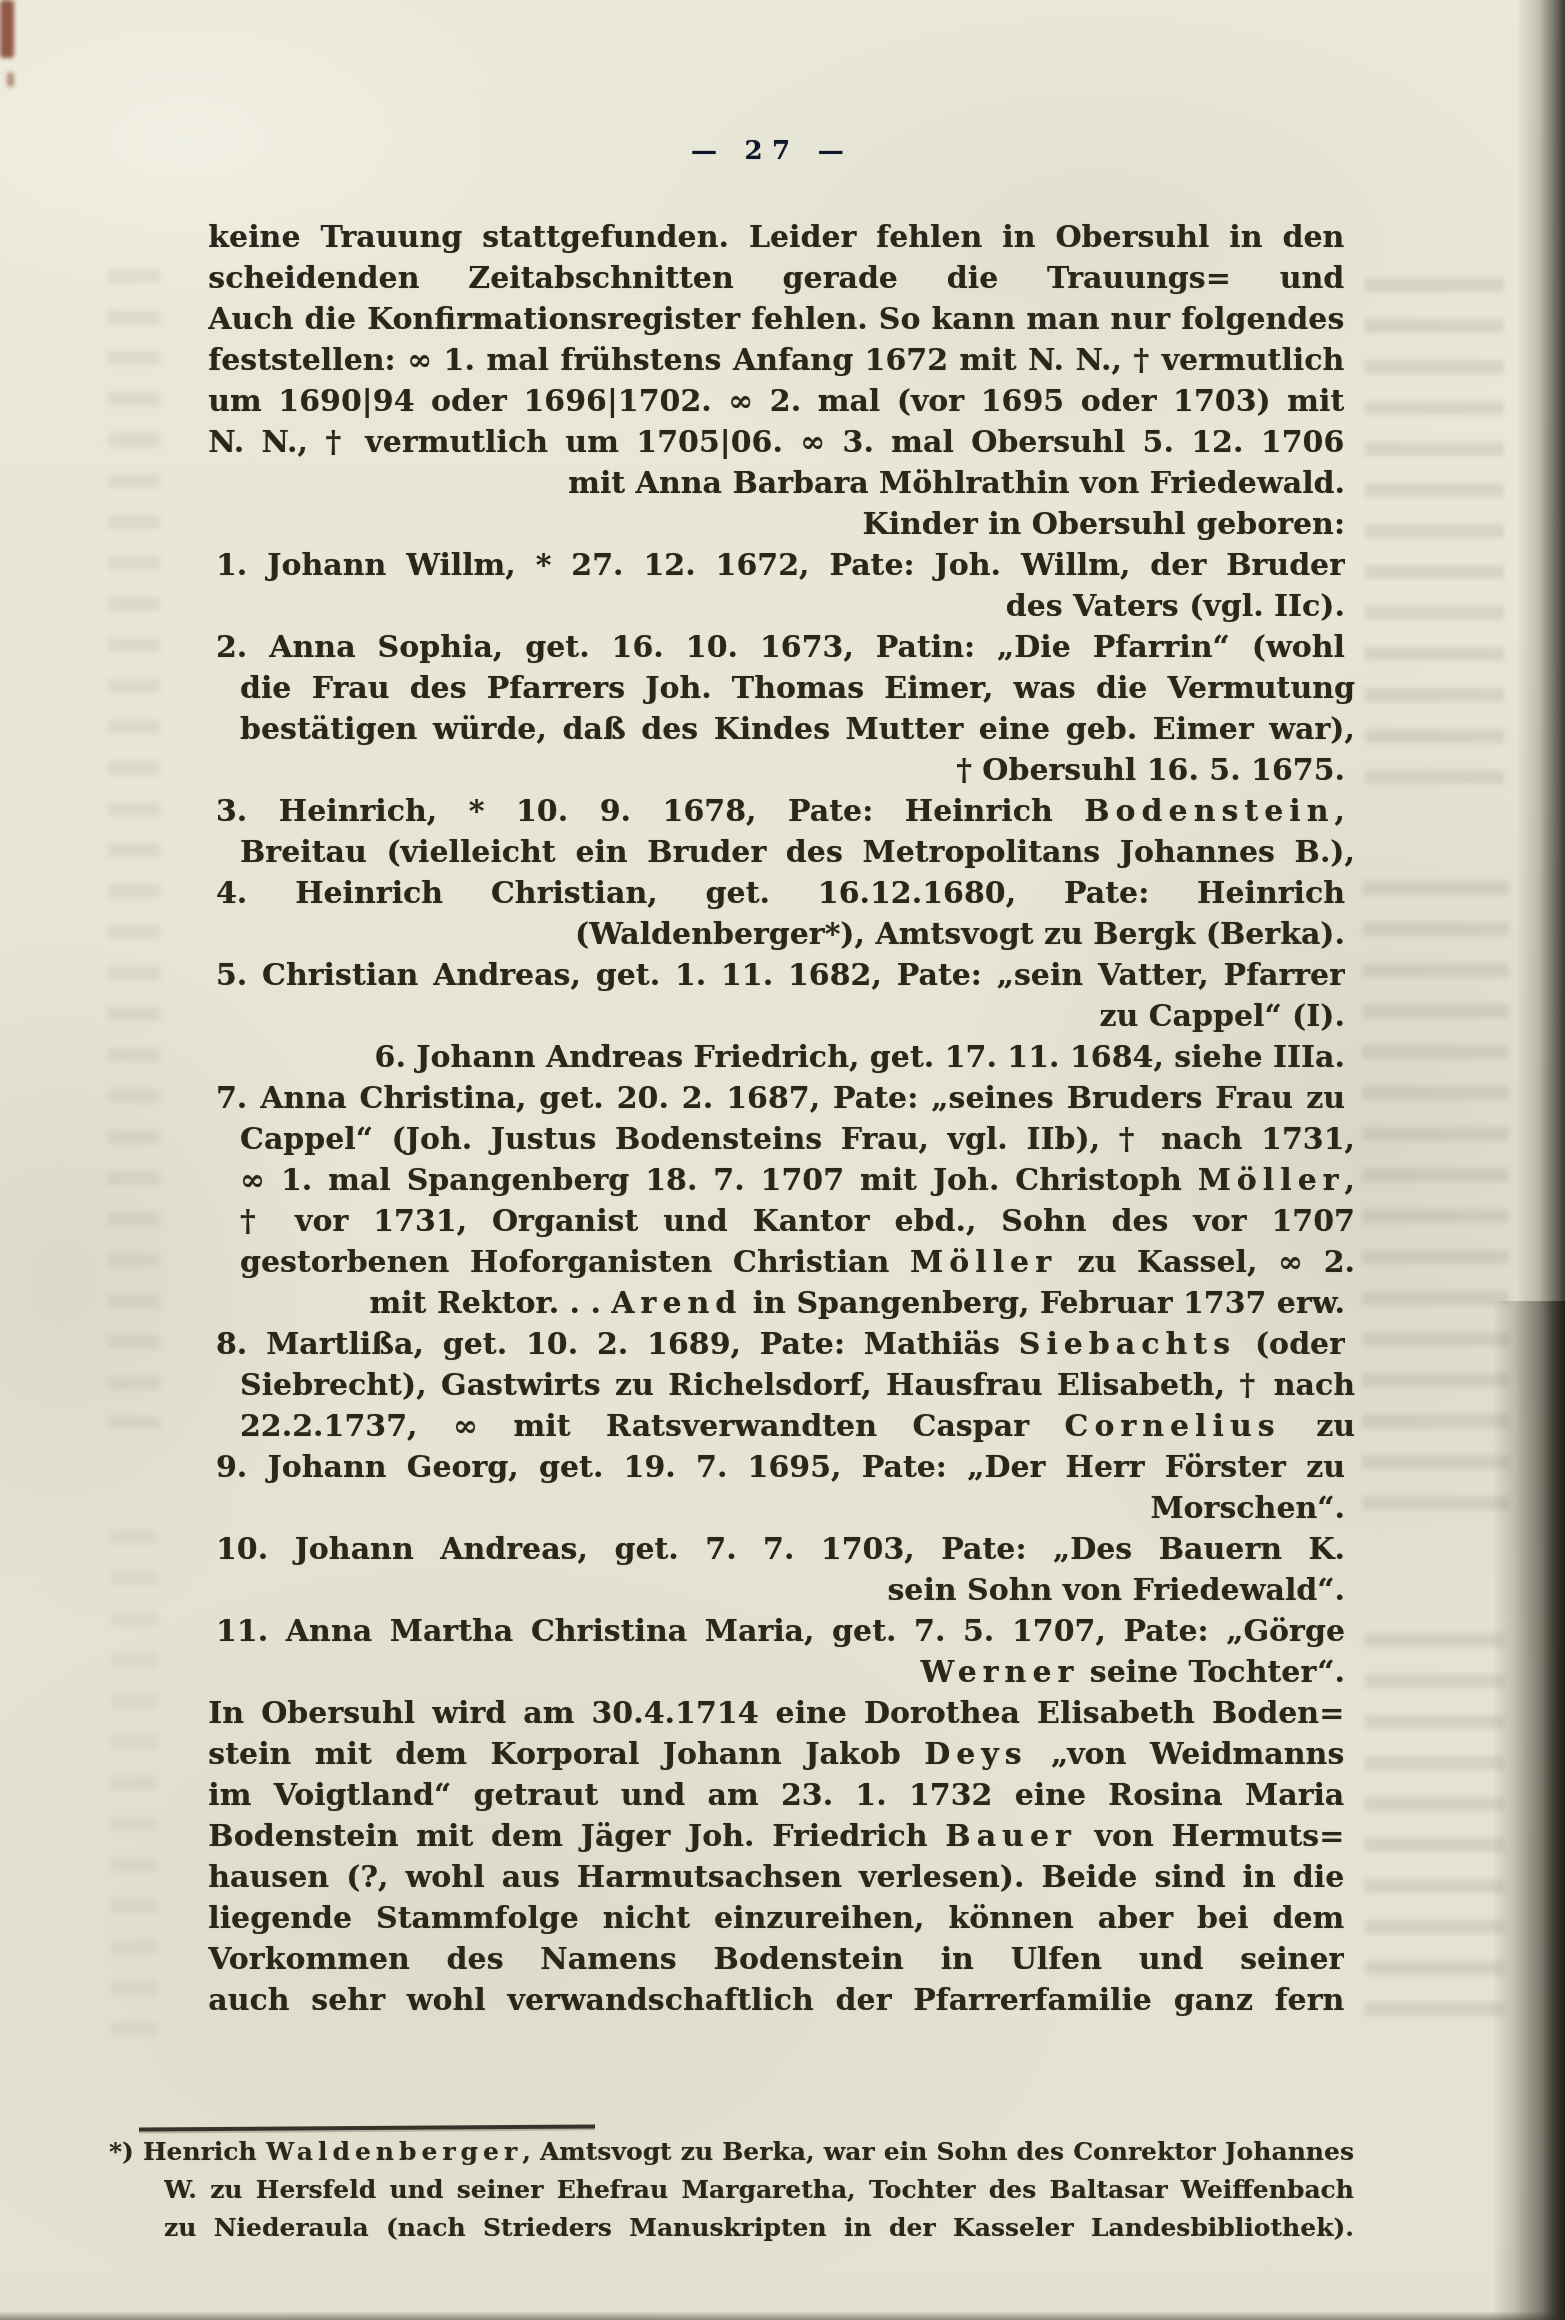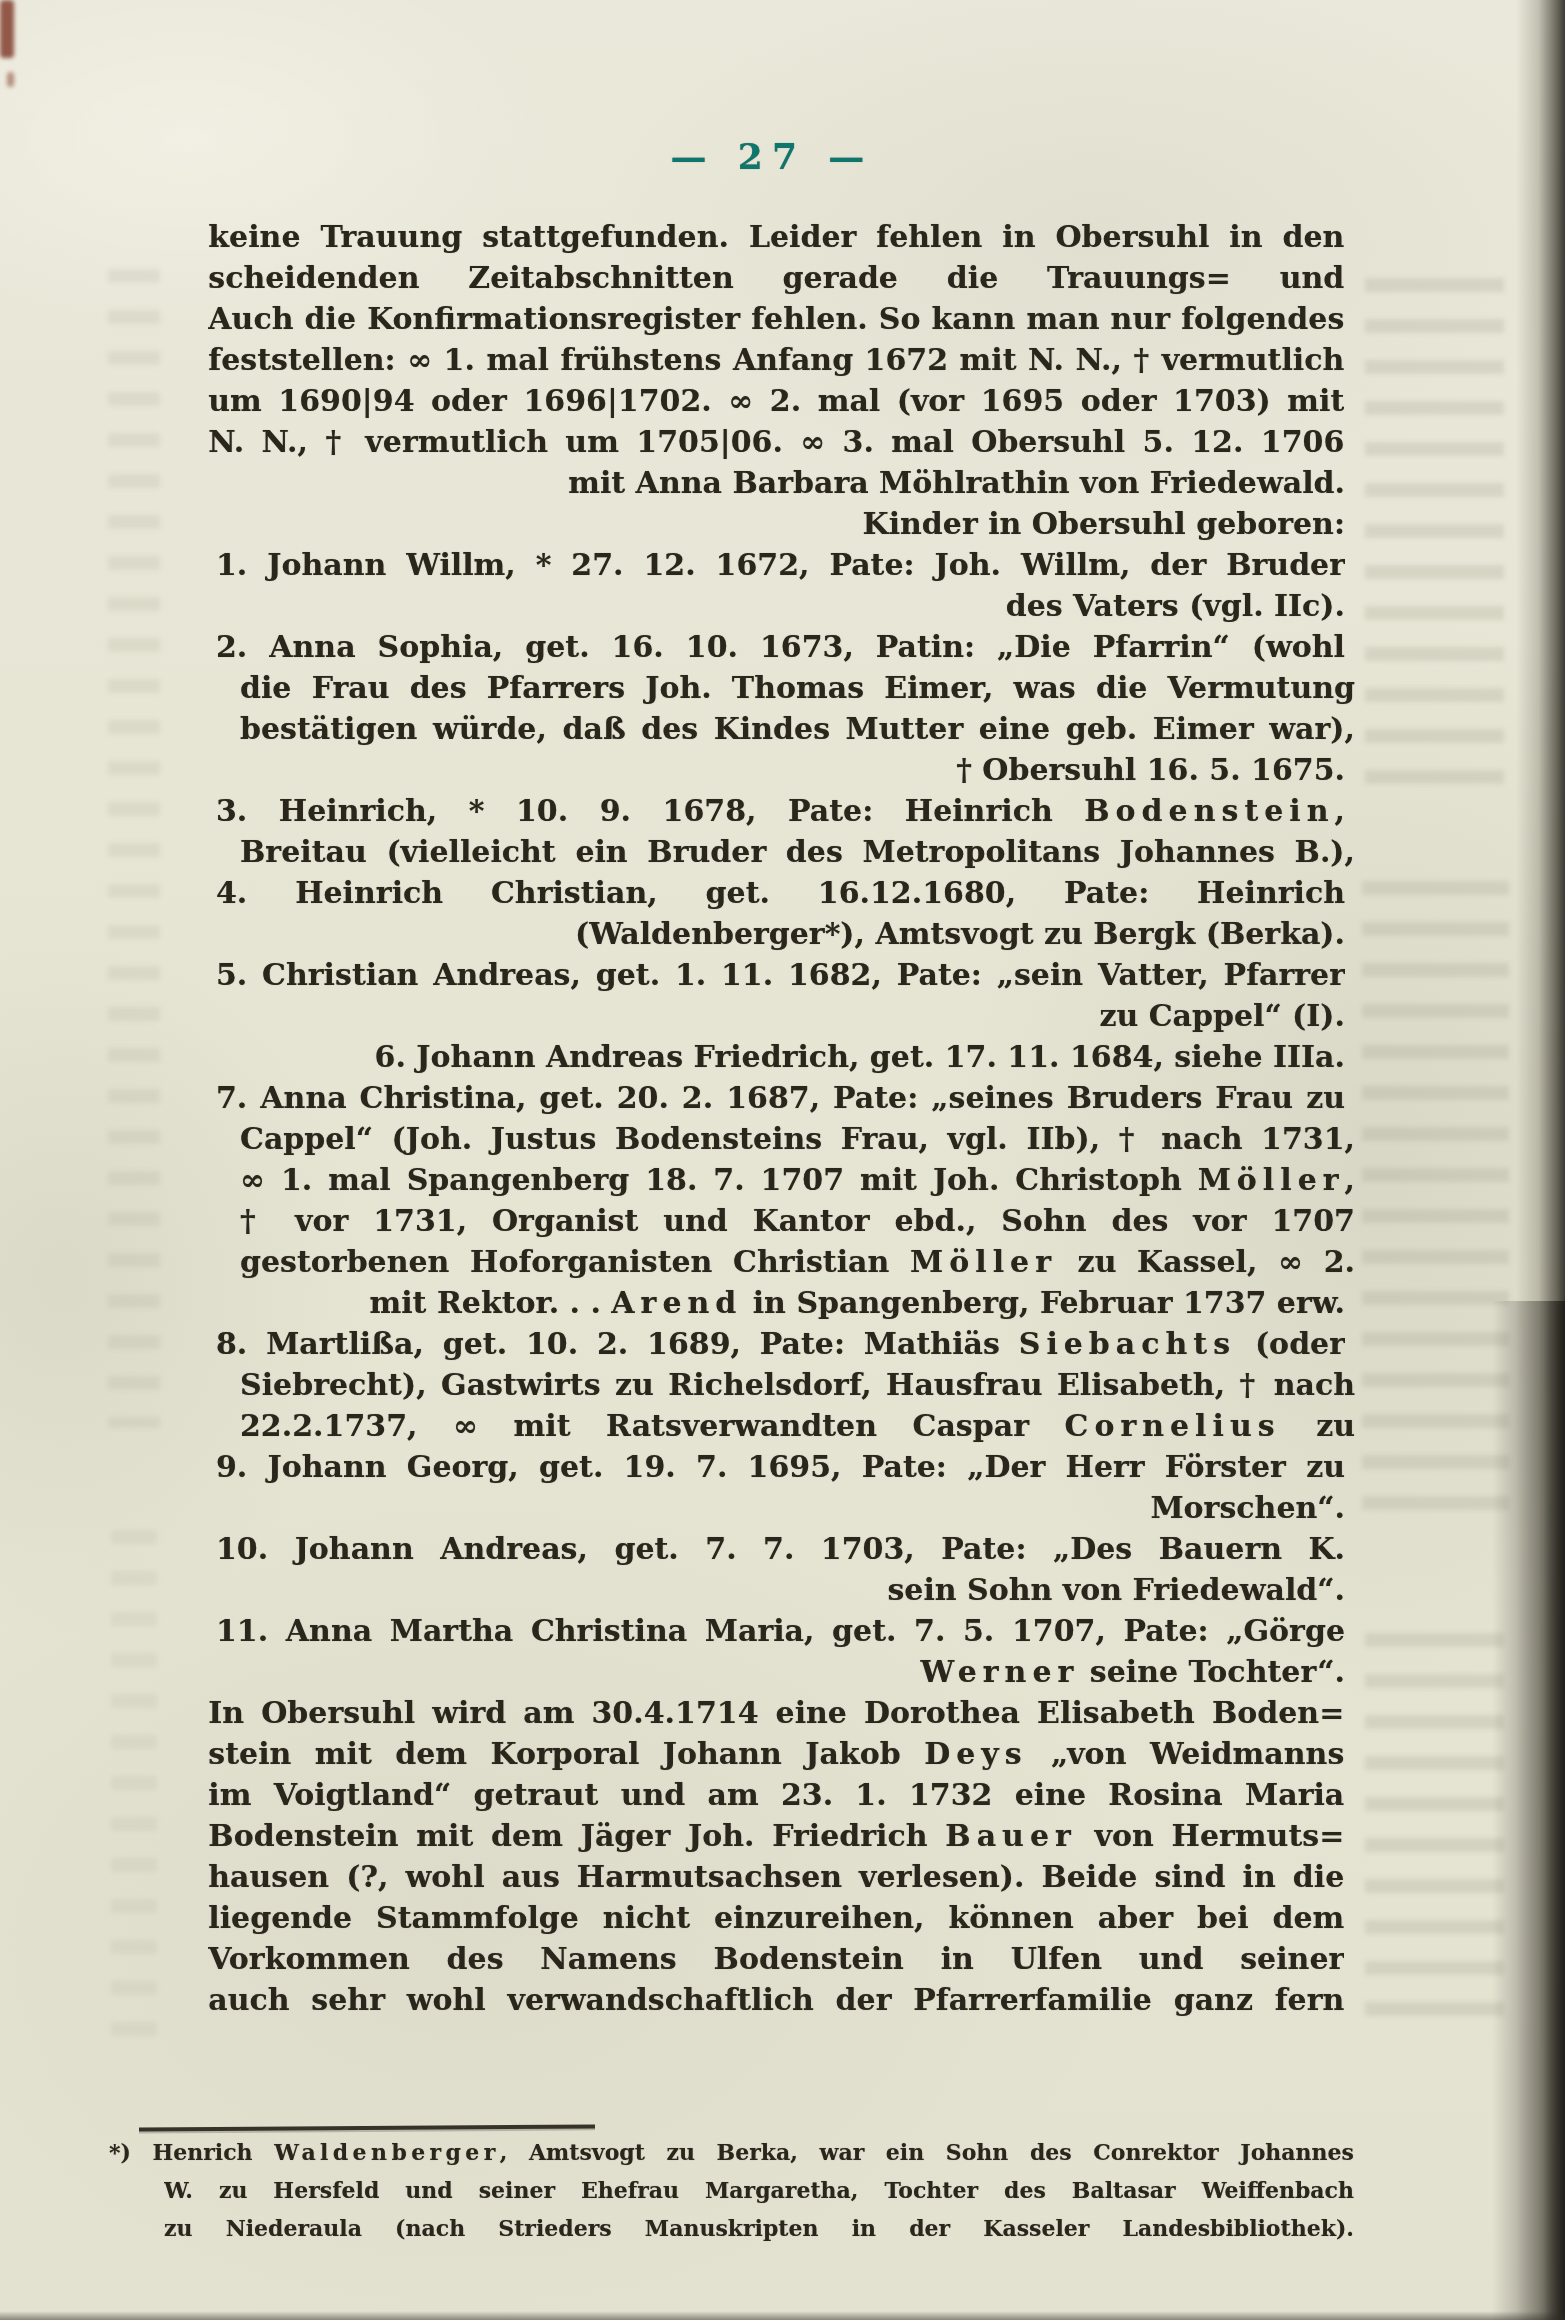--- a/index.html
+++ b/index.html
@@ -34,39 +34,39 @@
   .edge-right-low{position:absolute;right:0;bottom:0;width:74px;height:1020px;pointer-events:none;
     background:linear-gradient(to right, rgba(60,57,46,0) 0%, rgba(48,45,36,0.45) 70%, rgba(26,25,20,0.85) 100%);}
   .edge-bottom{position:absolute;left:0;bottom:0;width:100%;height:11px;pointer-events:none;
     background:linear-gradient(to top, rgba(44,42,33,0.55), rgba(44,42,33,0) 90%);}
   .mark-red{position:absolute;left:0;top:0;width:14px;height:58px;background:#7c3424;
     filter:blur(1.9px);opacity:.8;border-radius:3.7px;}
   .mark-red2{position:absolute;left:6.5px;top:72px;width:7.4px;height:15px;background:#86422f;
     filter:blur(1.9px);opacity:.55;border-radius:3.7px;}
   
   .pagenum{position:absolute;left:199px;top:135px;width:1146px;text-align:center;
-    font-size:36px;font-weight:700;letter-spacing:9.3px;color:#0f766e;
+    font-size:26px;font-weight:700;letter-spacing:9.3px;color:#0f172a;
     text-shadow:0 0 0.9px rgba(37,32,21,0.5);}
   
   .body-lines{position:absolute;left:199px;top:216px;width:1146px;
     font-size:30px;font-weight:700;line-height:41px;
     text-shadow:0 0 0.9px rgba(43,38,28,0.45);}
   .line{height:41px;overflow:hidden;text-align:right;}
   .line.j{text-align:justify;text-align-last:justify;}
   .line.p{margin-left:9.3px;}
   .line.item{margin-left:17px;}
   .line.cont{margin-left:41px;}
   .line.j.p{width:1136px;}
   .line.j.cont{width:1115px;}
   .sperr{letter-spacing:0.2em;}
   
   .fn-rule{position:absolute;left:139px;top:2126px;width:456px;height:3.7px;background:#38332a;
     transform:rotate(-0.4deg);box-shadow:0 1.9px 0 rgba(56,51,42,0.25);}
   .foot-lines{position:absolute;left:109px;top:2133px;width:1245px;
-    font-size:22px;font-weight:700;line-height:38px;
+    font-size:25px;font-weight:700;line-height:38px;
     text-shadow:0 0 0.9px rgba(43,38,28,0.4);}
   .foot-lines .line{height:38px;}
   .line.fn{margin-left:55px;}
   .line.j.fn{width:1190px;}
   .line.fn1{margin-left:0;}
 </style>
 </head>
 <body>
 
 <div class="scan">

